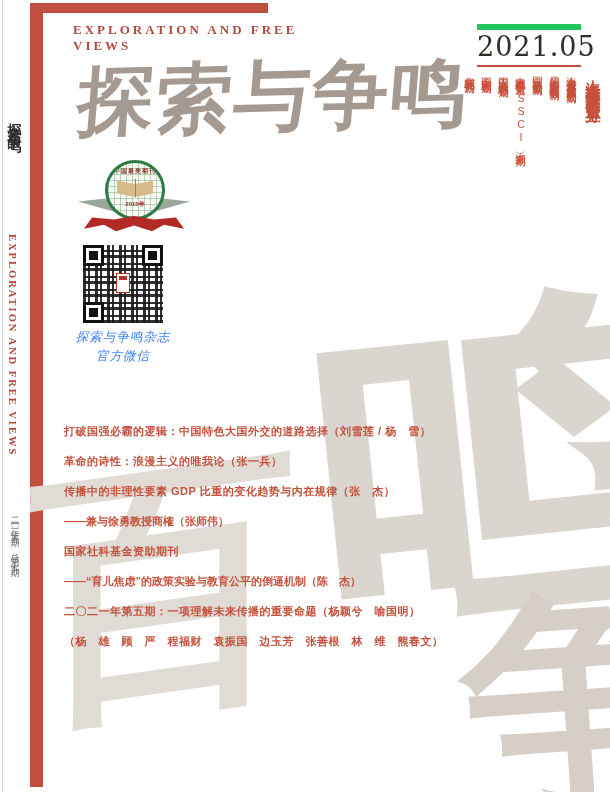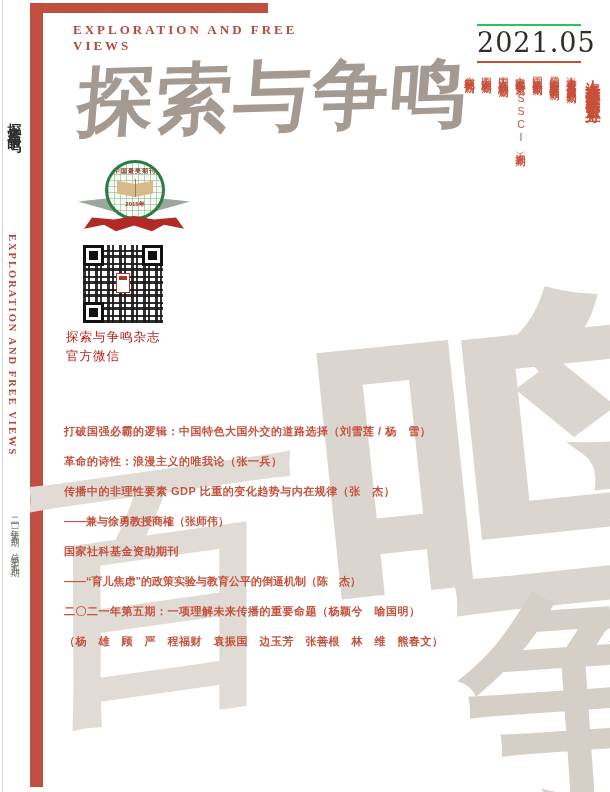--- a/index.html
+++ b/index.html
@@ -13,21 +13,21 @@
   .red-topbar{position:absolute;left:30px;top:3px;width:238px;height:10px;background:#c14f40;}
 
   
   .journal-en{
     position:absolute;left:73px;top:22px;width:260px;
     font-family:"Liberation Serif",serif;font-weight:bold;font-size:13px;
     letter-spacing:3px;color:#b04b3e;
   }
   .issue-box{
     position:absolute;left:477px;top:24px;width:104px;text-align:center;
-    border-top:2px solid #22c55e;border-bottom:2px solid #c14f40;
+    border-top:6px solid #22c55e;border-bottom:2px solid #c14f40;
     padding:1px 0 3px 0;
     font-family:"DejaVu Serif",serif;font-size:27px;color:#2e2e28;letter-spacing:1px;
   }
 
   
   .masthead{
     position:absolute;left:78px;top:42px;width:360px;height:115px;
     font-family:"DejaVu Serif",serif;font-weight:bold;font-size:76px;
     color:#a59a91;letter-spacing:2px;line-height:110px;white-space:nowrap;
     transform:skewX(-6deg) rotate(-1.5deg);
@@ -86,22 +86,22 @@
   .qr-finder.tl{left:0;top:0;}
   .qr-finder.tr{right:0;top:0;}
   .qr-finder.bl{left:0;bottom:0;}
   .qr-logo{
     position:absolute;left:33px;top:28px;width:14px;height:20px;background:#fff;
     border:1px solid #b1342b;box-sizing:border-box;
   }
   .qr-logo::after{content:"";position:absolute;left:2px;top:2px;width:8px;height:4px;background:#b1342b;}
 
   .wechat-caption{
-    position:absolute;left:66px;top:328px;width:114px;text-align:left;
-    font-size:12.5px;line-height:19px;color:#b91c1c;letter-spacing:1px;
+    position:absolute;left:66px;top:328px;width:114px;text-align:center;
+    font-size:12.5px;line-height:19px;color:#3b82f6;letter-spacing:1px;font-style:italic;
   }
 
   
   .watermark{position:absolute;z-index:0;font-family:"DejaVu Serif",serif;font-weight:bold;pointer-events:none;}
   .wm-1{left:28px;top:408px;font-size:270px;color:#e0dbd4;transform:rotate(-8deg) skewX(-8deg);}
   .wm-2{left:318px;top:200px;font-size:430px;color:#dad5ce;transform:rotate(-6deg);}
   .wm-3{left:462px;top:548px;font-size:235px;color:#d5cfc7;transform:rotate(-4deg);}
 
   
   .articles{position:absolute;left:64px;top:424px;width:410px;z-index:2;}

